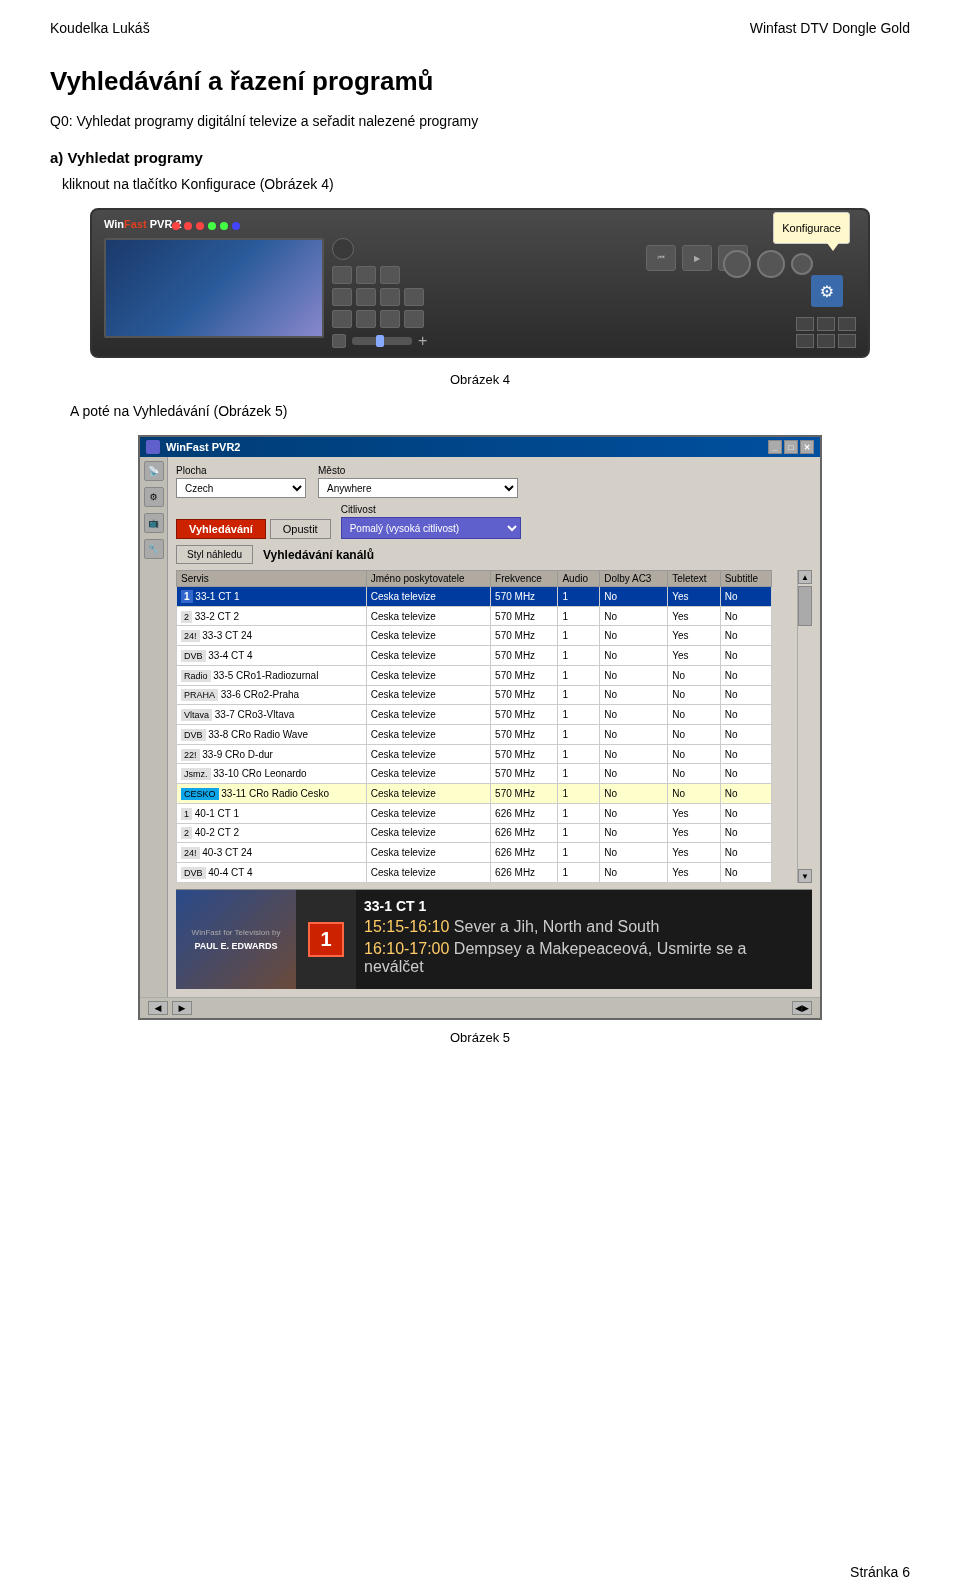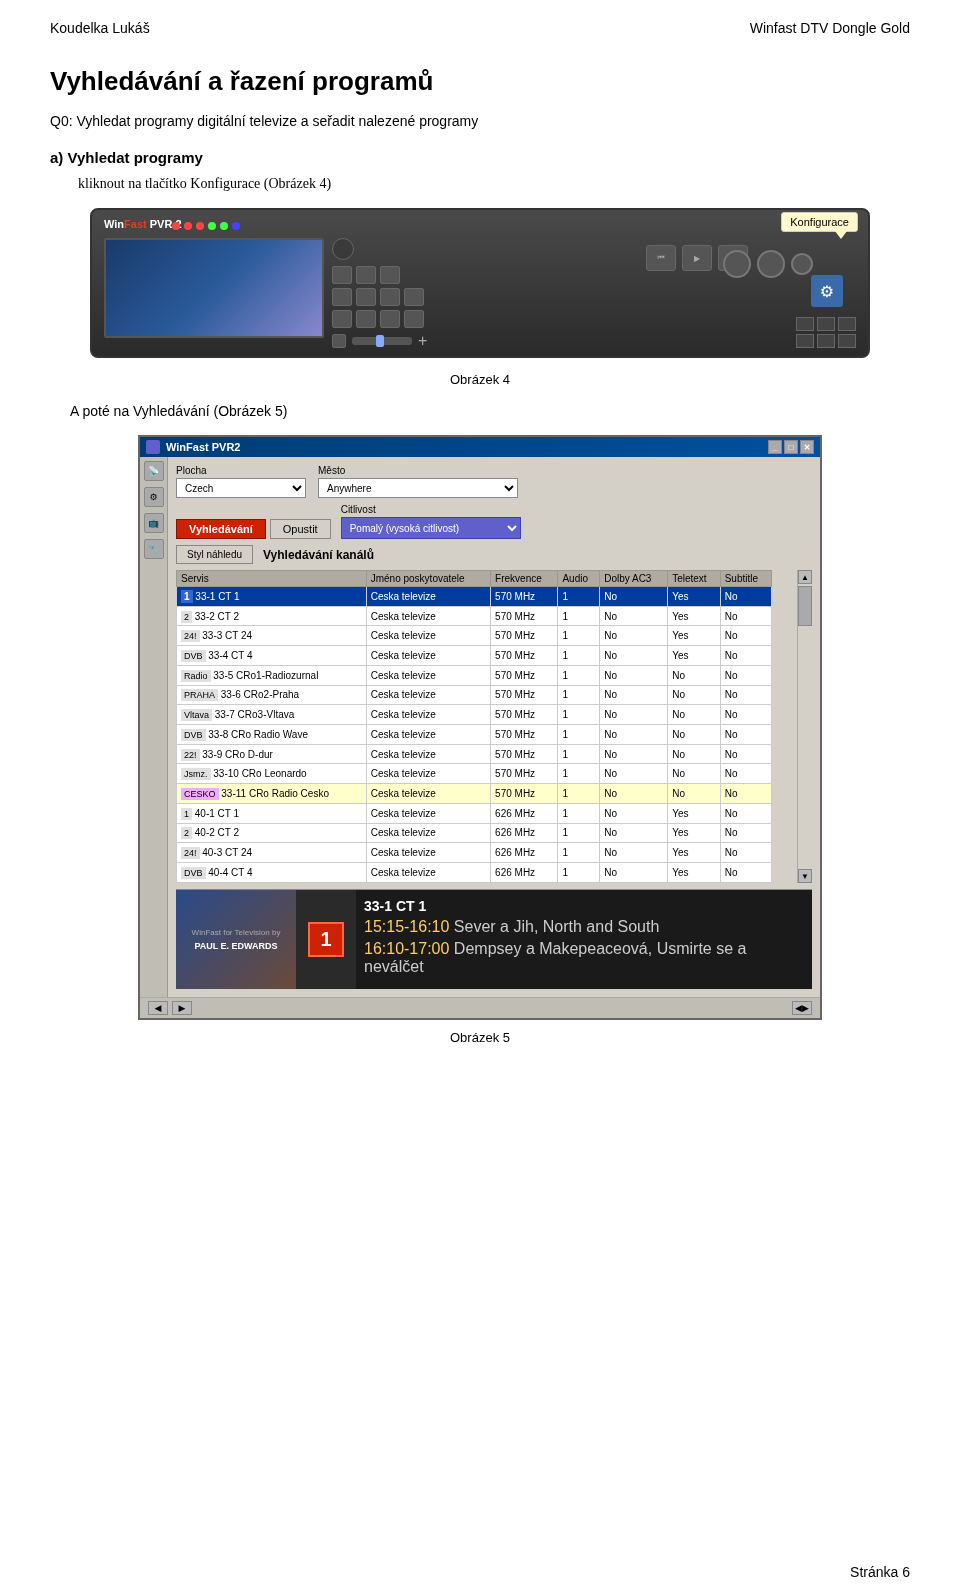--- a/index.html
+++ b/index.html
@@ -29,22 +29,21 @@
       margin-bottom: 20px;
     }
     .section-a {
       font-size: 15px;
       font-weight: bold;
       margin-bottom: 10px;
     }
     .instruction {
       font-size: 14px;
       margin-bottom: 16px;
-      margin-left: 28px;
-      font-family: Liberation Serif, serif;
+      margin-left: 12px;
     }
     
     .figure-container {
       text-align: center;
       margin-bottom: 10px;
     }
     .figure-caption {
       font-size: 13px;
       text-align: center;
       margin-bottom: 16px;
@@ -130,24 +129,24 @@
       border-radius: 3px;
       display: flex;
       align-items: center;
       justify-content: center;
       color: #fff;
       font-size: 16px;
     }
     .konfigurace-callout {
       position: absolute;
       top: -28px;
-      right: 0px;
+      right: 8px;
       background: #fff8cc;
       border: 1px solid #ccc;
-      padding: 3px 8px;
+      padding: 9px 8px;
       font-size: 11px;
       border-radius: 3px;
       white-space: nowrap;
     }
     .konfigurace-callout::after {
       content: '';
       position: absolute;
       bottom: -8px;
       right: 10px;
       border-left: 6px solid transparent;
@@ -686,21 +685,21 @@
                 <tr class="row-normal">
     <td><span style="background:#e0e0e0;padding:1px 3px;font-size:9px;">Jsmz.</span> 33-10 CRo Leonardo</td>
     <td>Ceska televize</td>
     <td>570 MHz</td>
     <td>1</td>
     <td>No</td>
     <td>No</td>
     <td>No</td>
   </tr>
                 <tr class="row-highlight">
-    <td><span style="background:#f0abfc;padding:1px 3px;font-size:9px;">CESKO</span> 33-11 CRo Radio Cesko</td>
+    <td><span style="background:#0ea5e9;padding:1px 3px;font-size:9px;">CESKO</span> 33-11 CRo Radio Cesko</td>
     <td>Ceska televize</td>
     <td>570 MHz</td>
     <td>1</td>
     <td>No</td>
     <td>No</td>
     <td>No</td>
   </tr>
                 <tr class="row-normal">
     <td><span style="background:#e0e0e0;padding:1px 3px;font-size:9px;">1</span> 40-1 CT 1</td>
     <td>Ceska televize</td>

